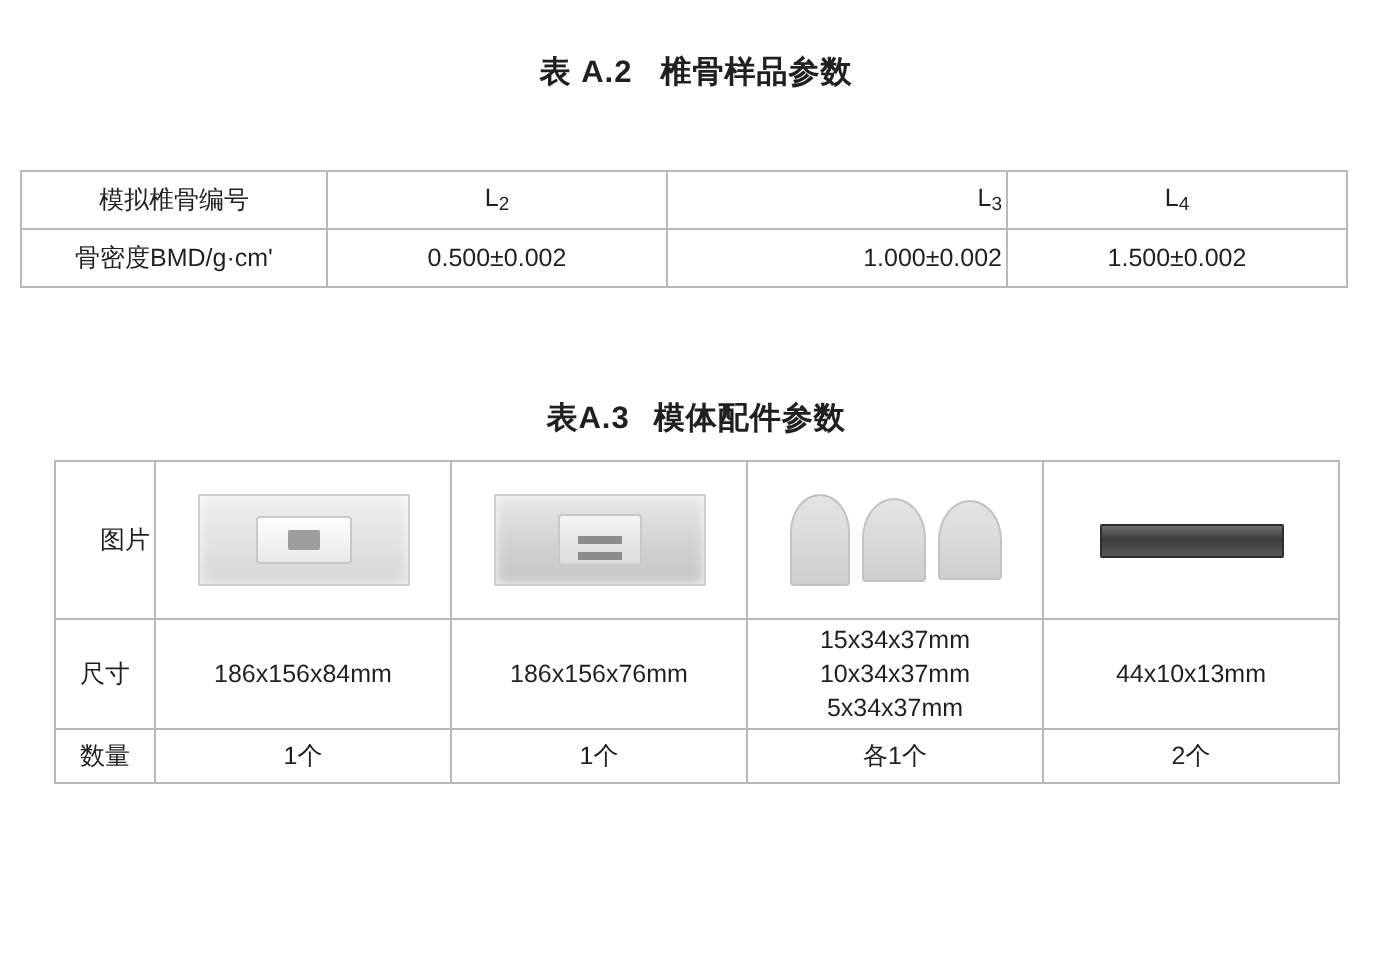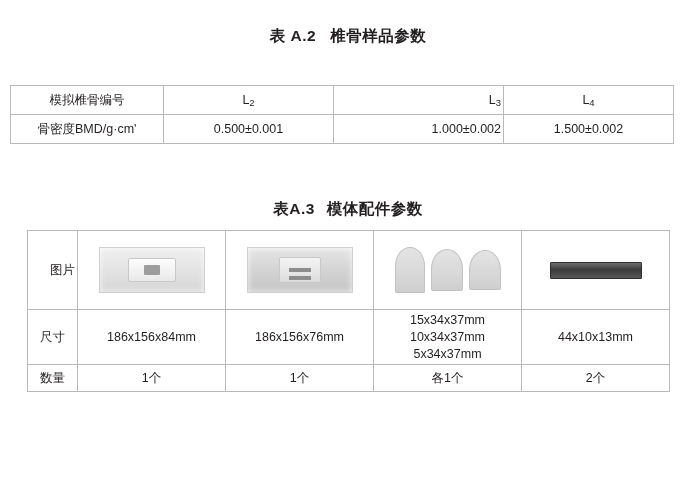--- a/index.html
+++ b/index.html
@@ -185,21 +185,21 @@
   <table id="tbl-a2">
     <tbody>
         <tr>
       <td class="c0">模拟椎骨编号</td>
       <td class="c1"><span>L</span><span class="sub">2</span></td>
       <td class="c2"><span>L</span><span class="sub">3</span></td>
       <td class="c3"><span>L</span><span class="sub">4</span></td>
     </tr>
     <tr>
       <td class="c0">骨密度BMD/g·cm'</td>
-      <td class="c1">0.500±0.001</td>
+      <td class="c1">0.500±0.002</td>
       <td class="c2">1.000±0.002</td>
       <td class="c3">1.500±0.002</td>
     </tr>
   </tbody>
     </table>
 
   <div id="title-a3" class="table-title">
     <span class="t-num">表A.3</span><span>模体配件参数</span>
   </div>
 

